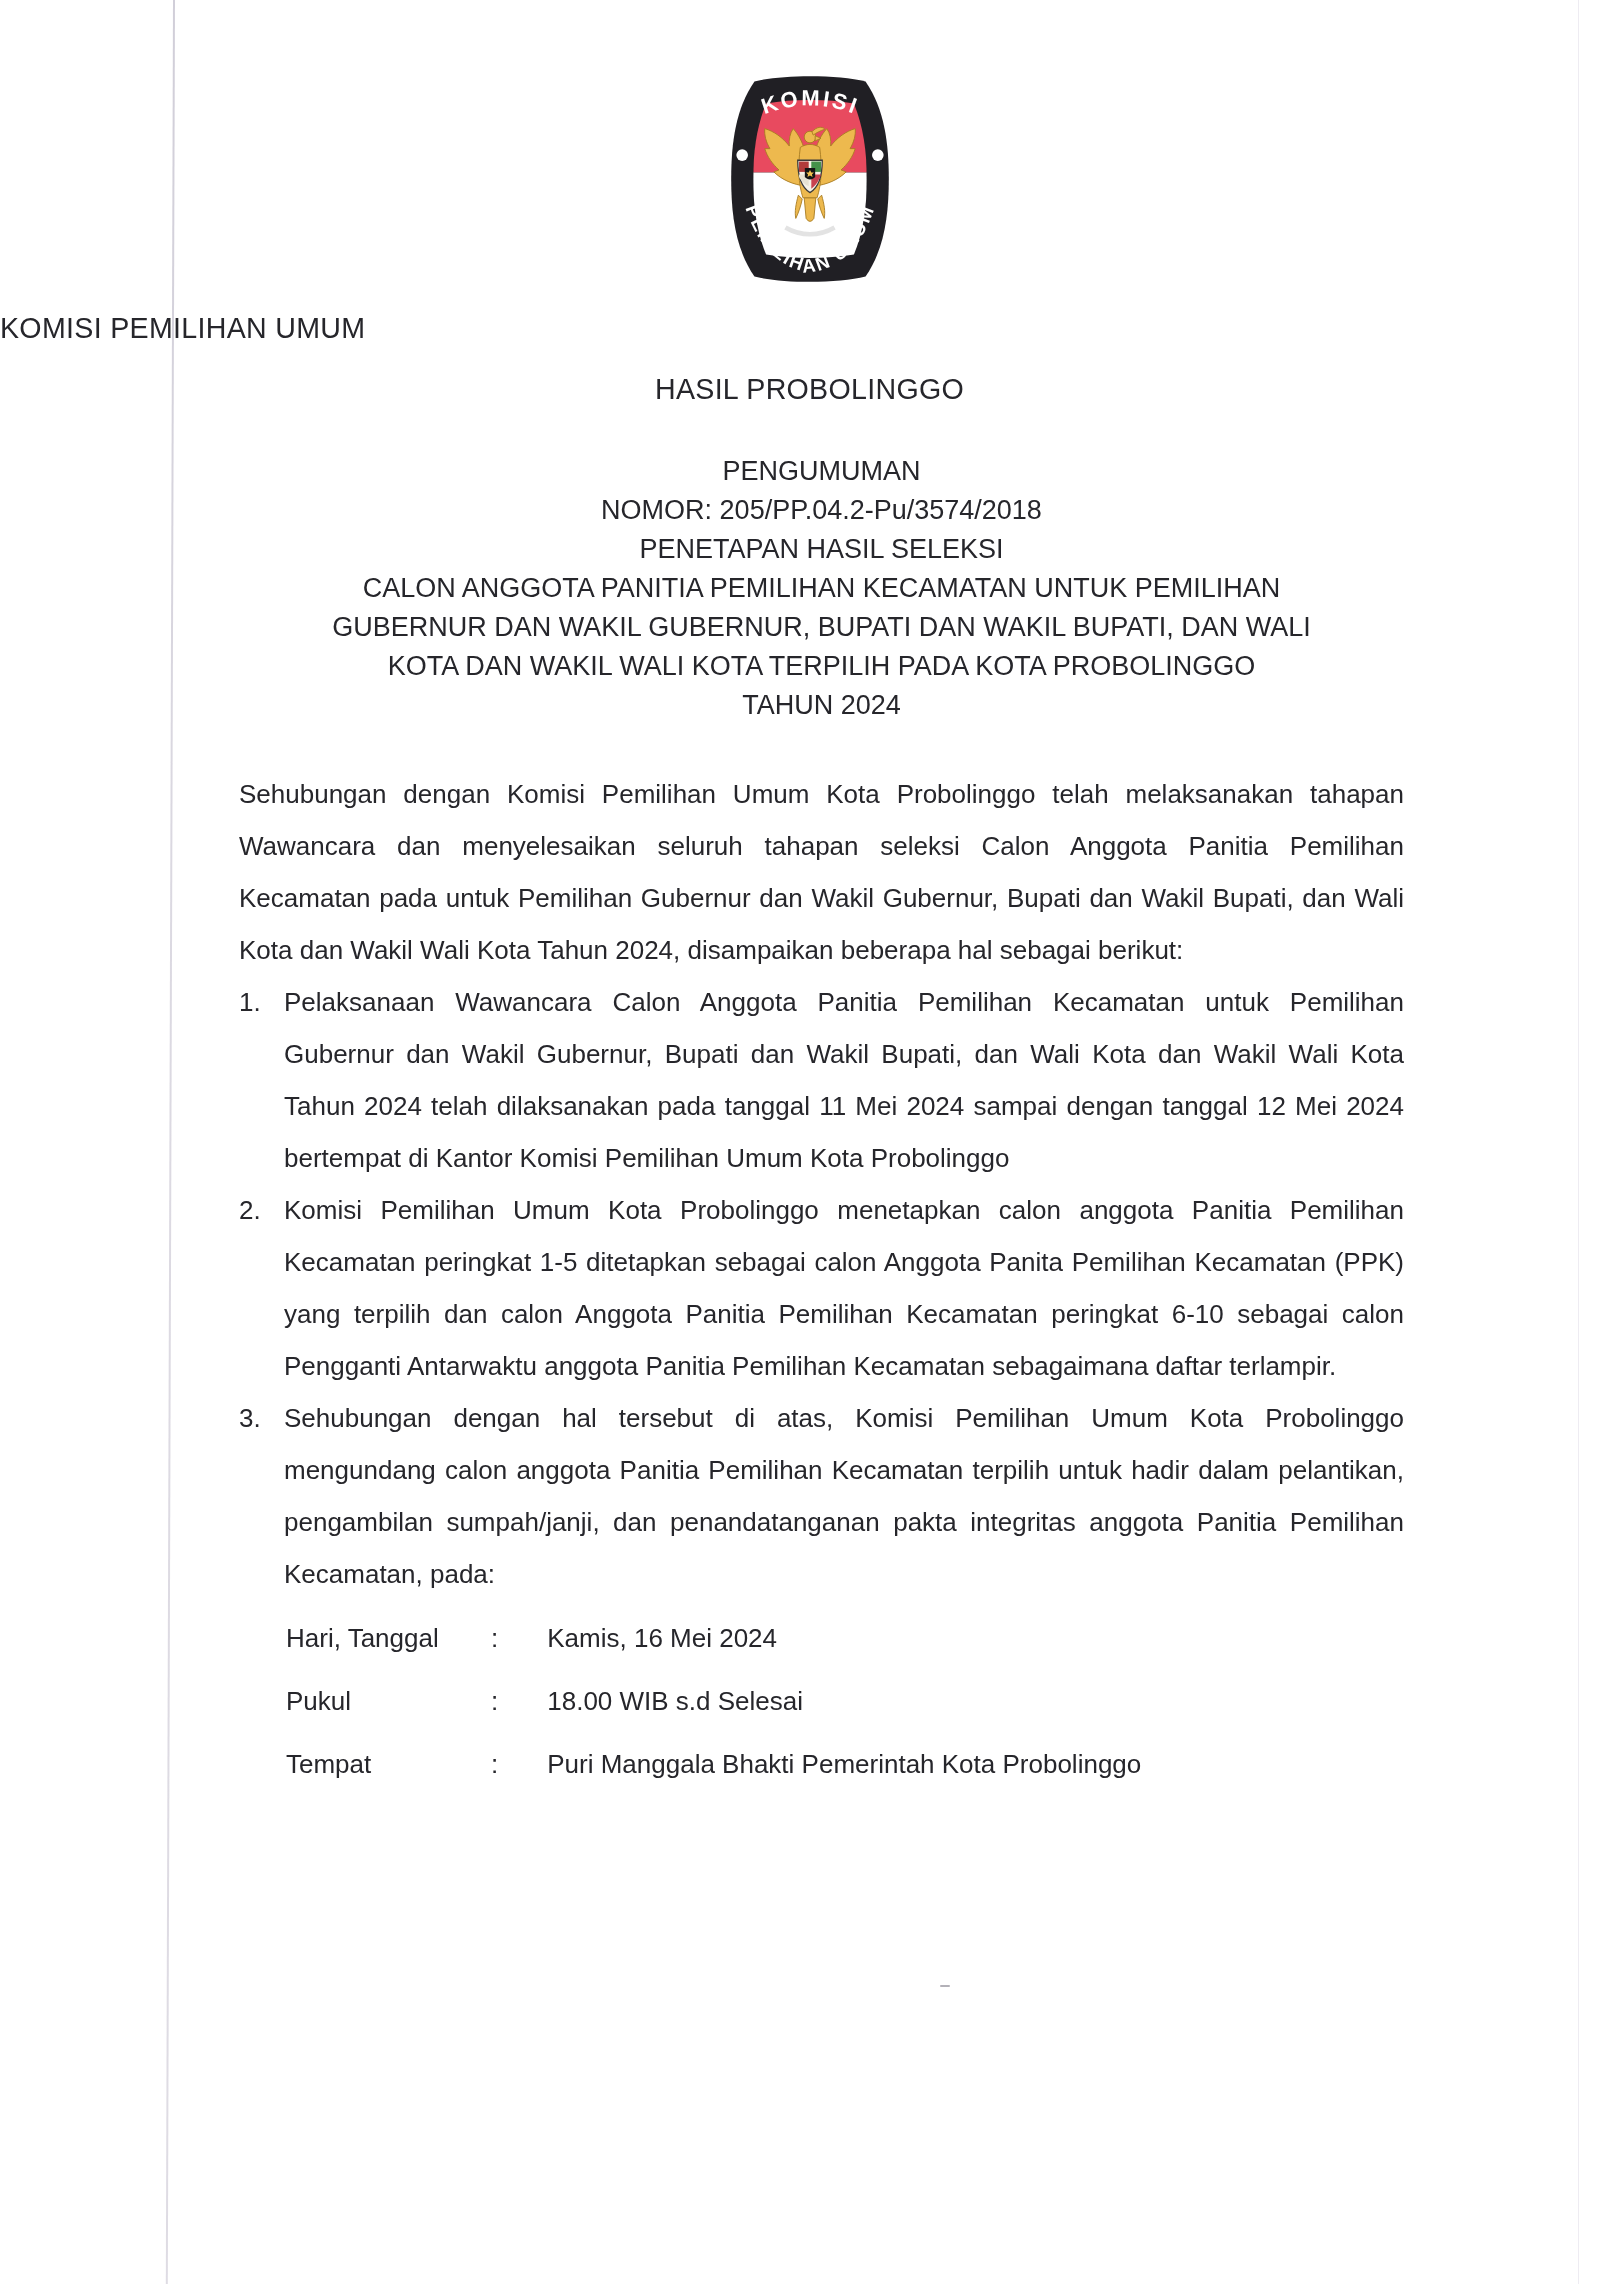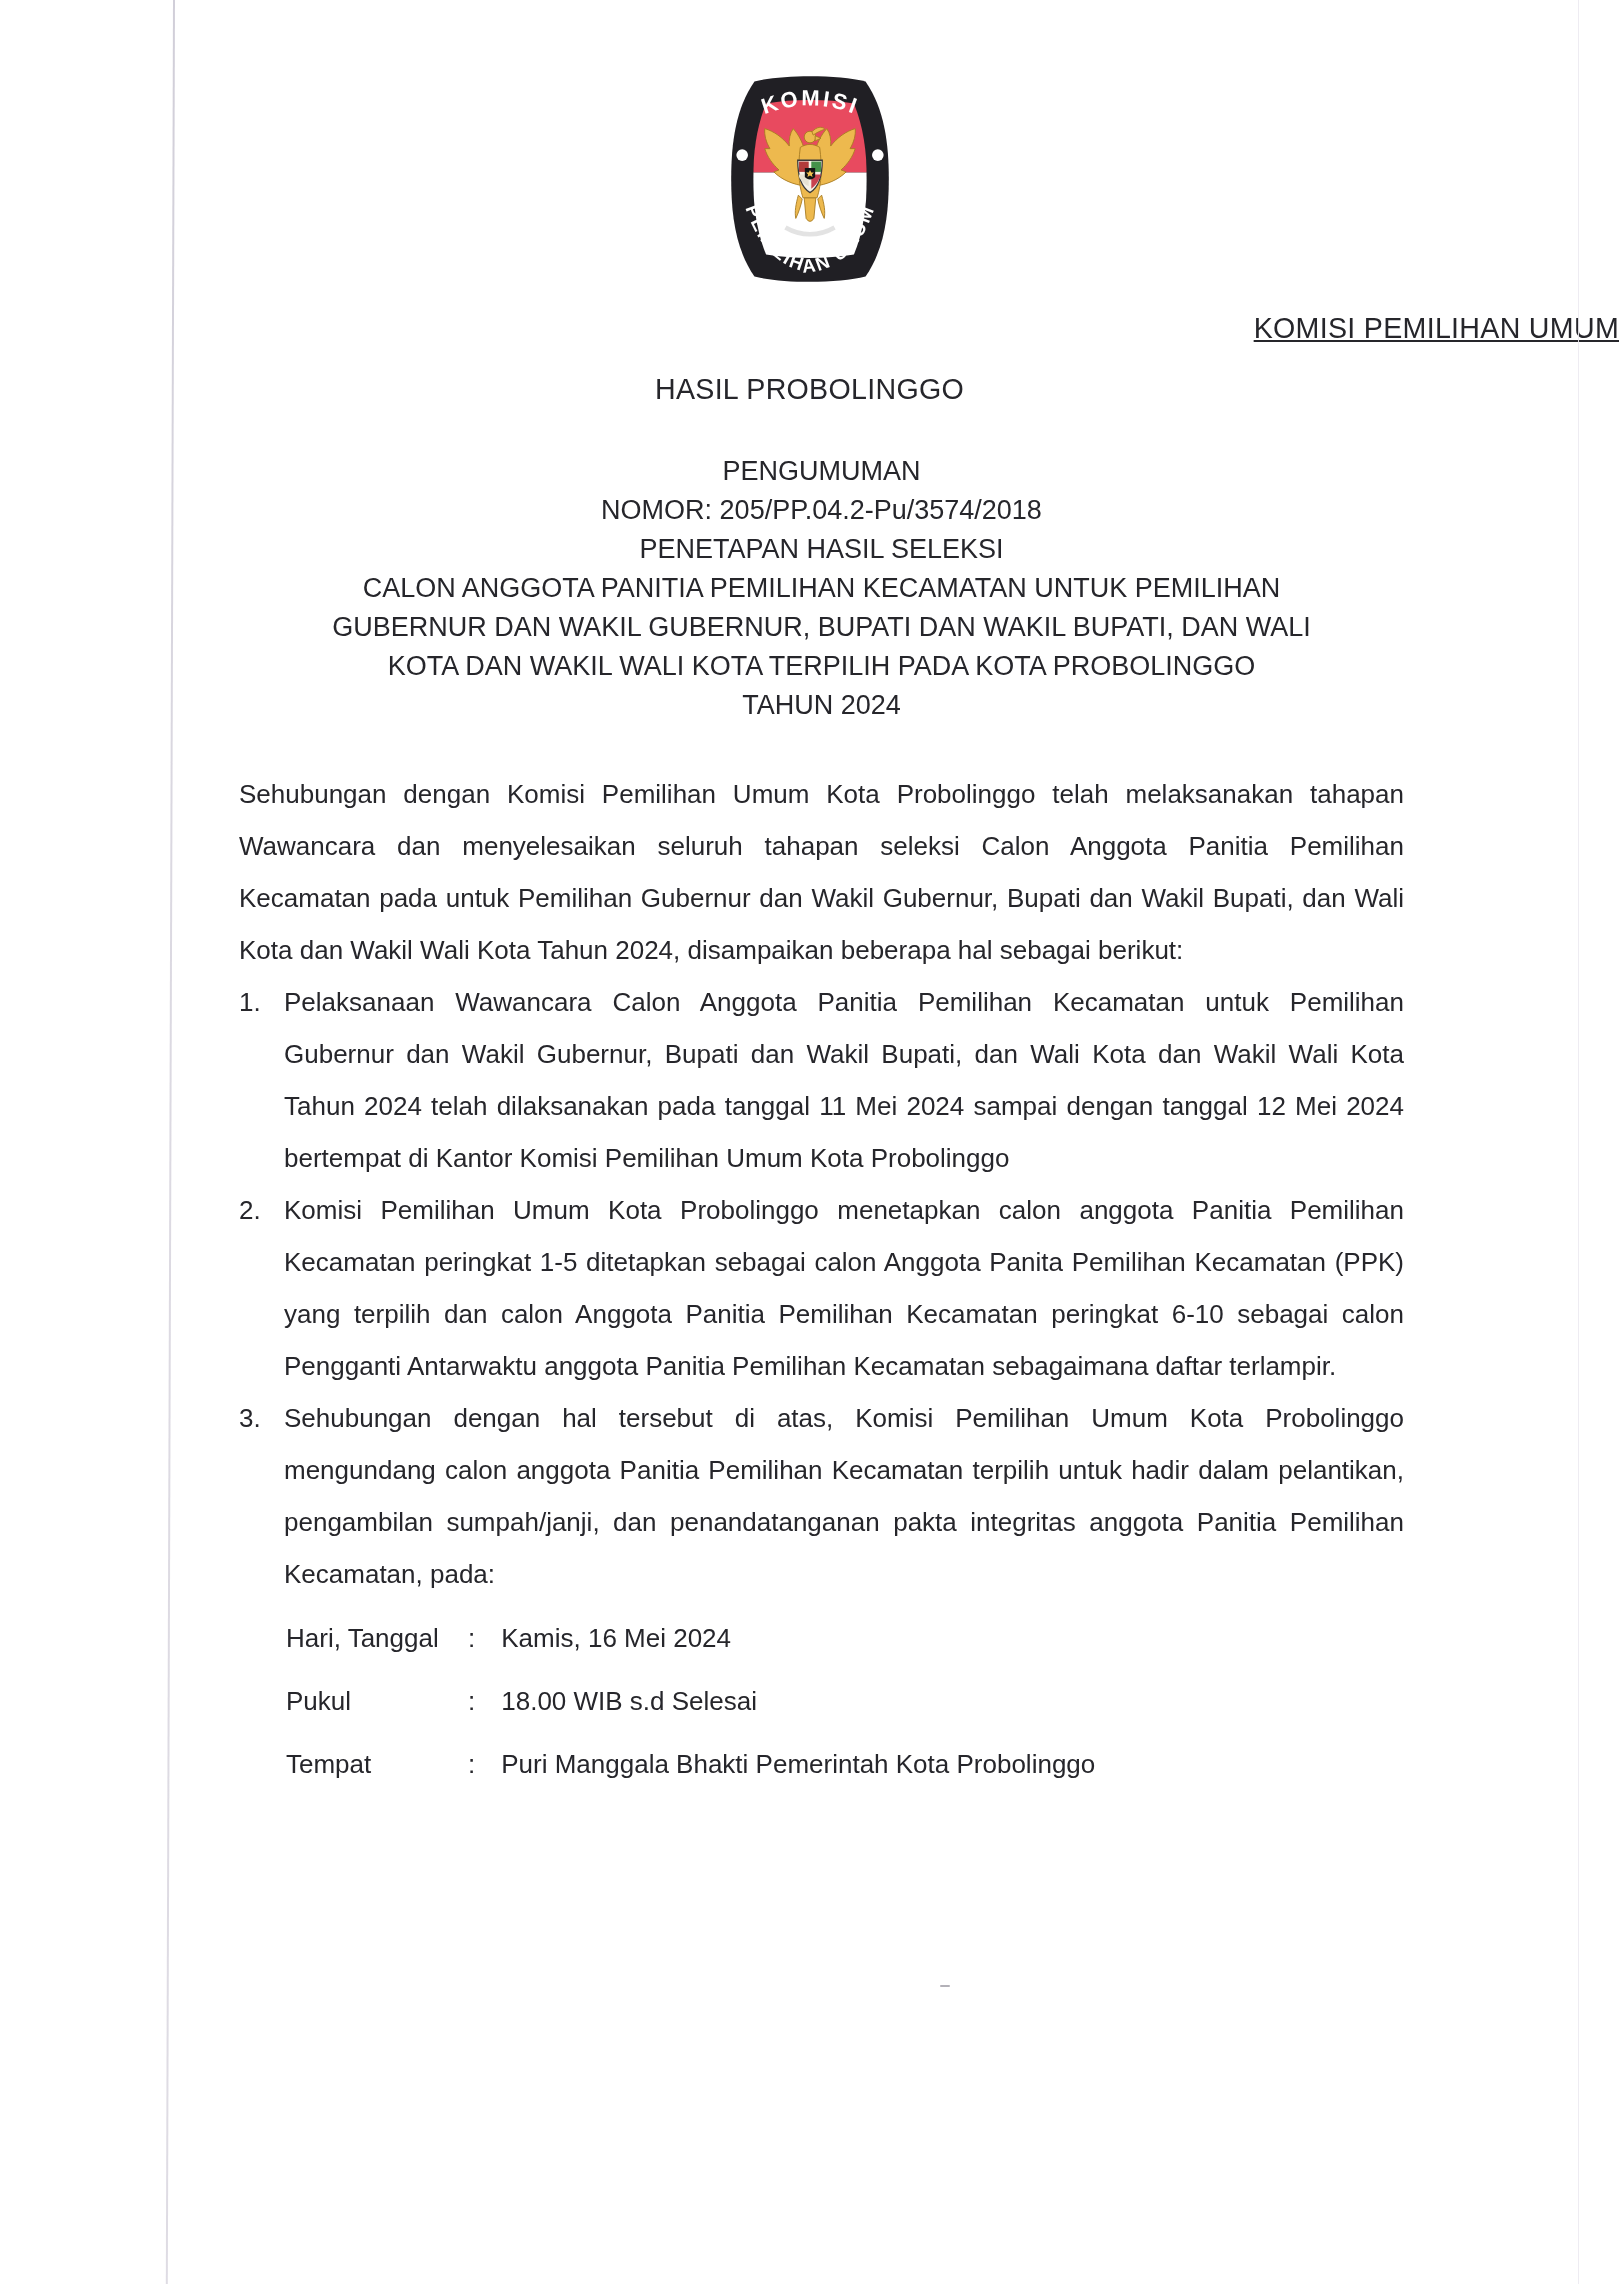--- a/index.html
+++ b/index.html
@@ -26,22 +26,22 @@
   }
   .artifact-dash {
     position: absolute; left: 940px; top: 1985px; width: 10.4px; height: 1.9px;
     background: #9a97a0; border-radius: 1.3px; opacity: .75;
   }
   
   .logo-wrap { width: 168px; height: 208px; margin: 0 auto; }
   .logo-wrap svg { display: block; }
   
   .org-name {
-    margin-top: 30px; text-align: right;
-    font-size: 28.6px; line-height: 31px; letter-spacing: 0.3px; text-decoration: underline;
+    margin-top: 30px; text-align: left;
+    font-size: 28.6px; line-height: 31px; letter-spacing: 0.3px;
   }
   .region-name {
     margin-top: 30px; text-align: center;
     font-size: 28.6px; line-height: 31px; letter-spacing: 0.3px;
   }
   
   .title-block {
     margin: 47px 215px 0 239px;
     text-align: center;
     font-size: 27px; line-height: 39px;
@@ -50,21 +50,21 @@
   .doc-body {
     margin: 43px 215px 0 239px;
     font-size: 26px; line-height: 52px;
     text-align: justify; text-justify: inter-word;
   }
   .intro { margin: 0; }
   ol.num-list { list-style: none; margin: 0; padding: 0; }
   ol.num-list li { position: relative; padding-left: 45px; }
   ol.num-list .marker { position: absolute; left: 0; top: 0; }
   .details { margin-top: 7.1px; line-height: 63px; }
-  .detail-row { display: flex; text-align: left; }
+  .detail-row { display: flex; text-align: left; gap: 23px; }
   .d-label { flex: none; width: 182px; margin-left: 47px; }
   .d-sep { flex: none; }
   .d-value { margin-left: 26px; }
 </style>
 </head>
 <body>
 
 <div class="page">
 
   <div class="scan-line-left"></div>

